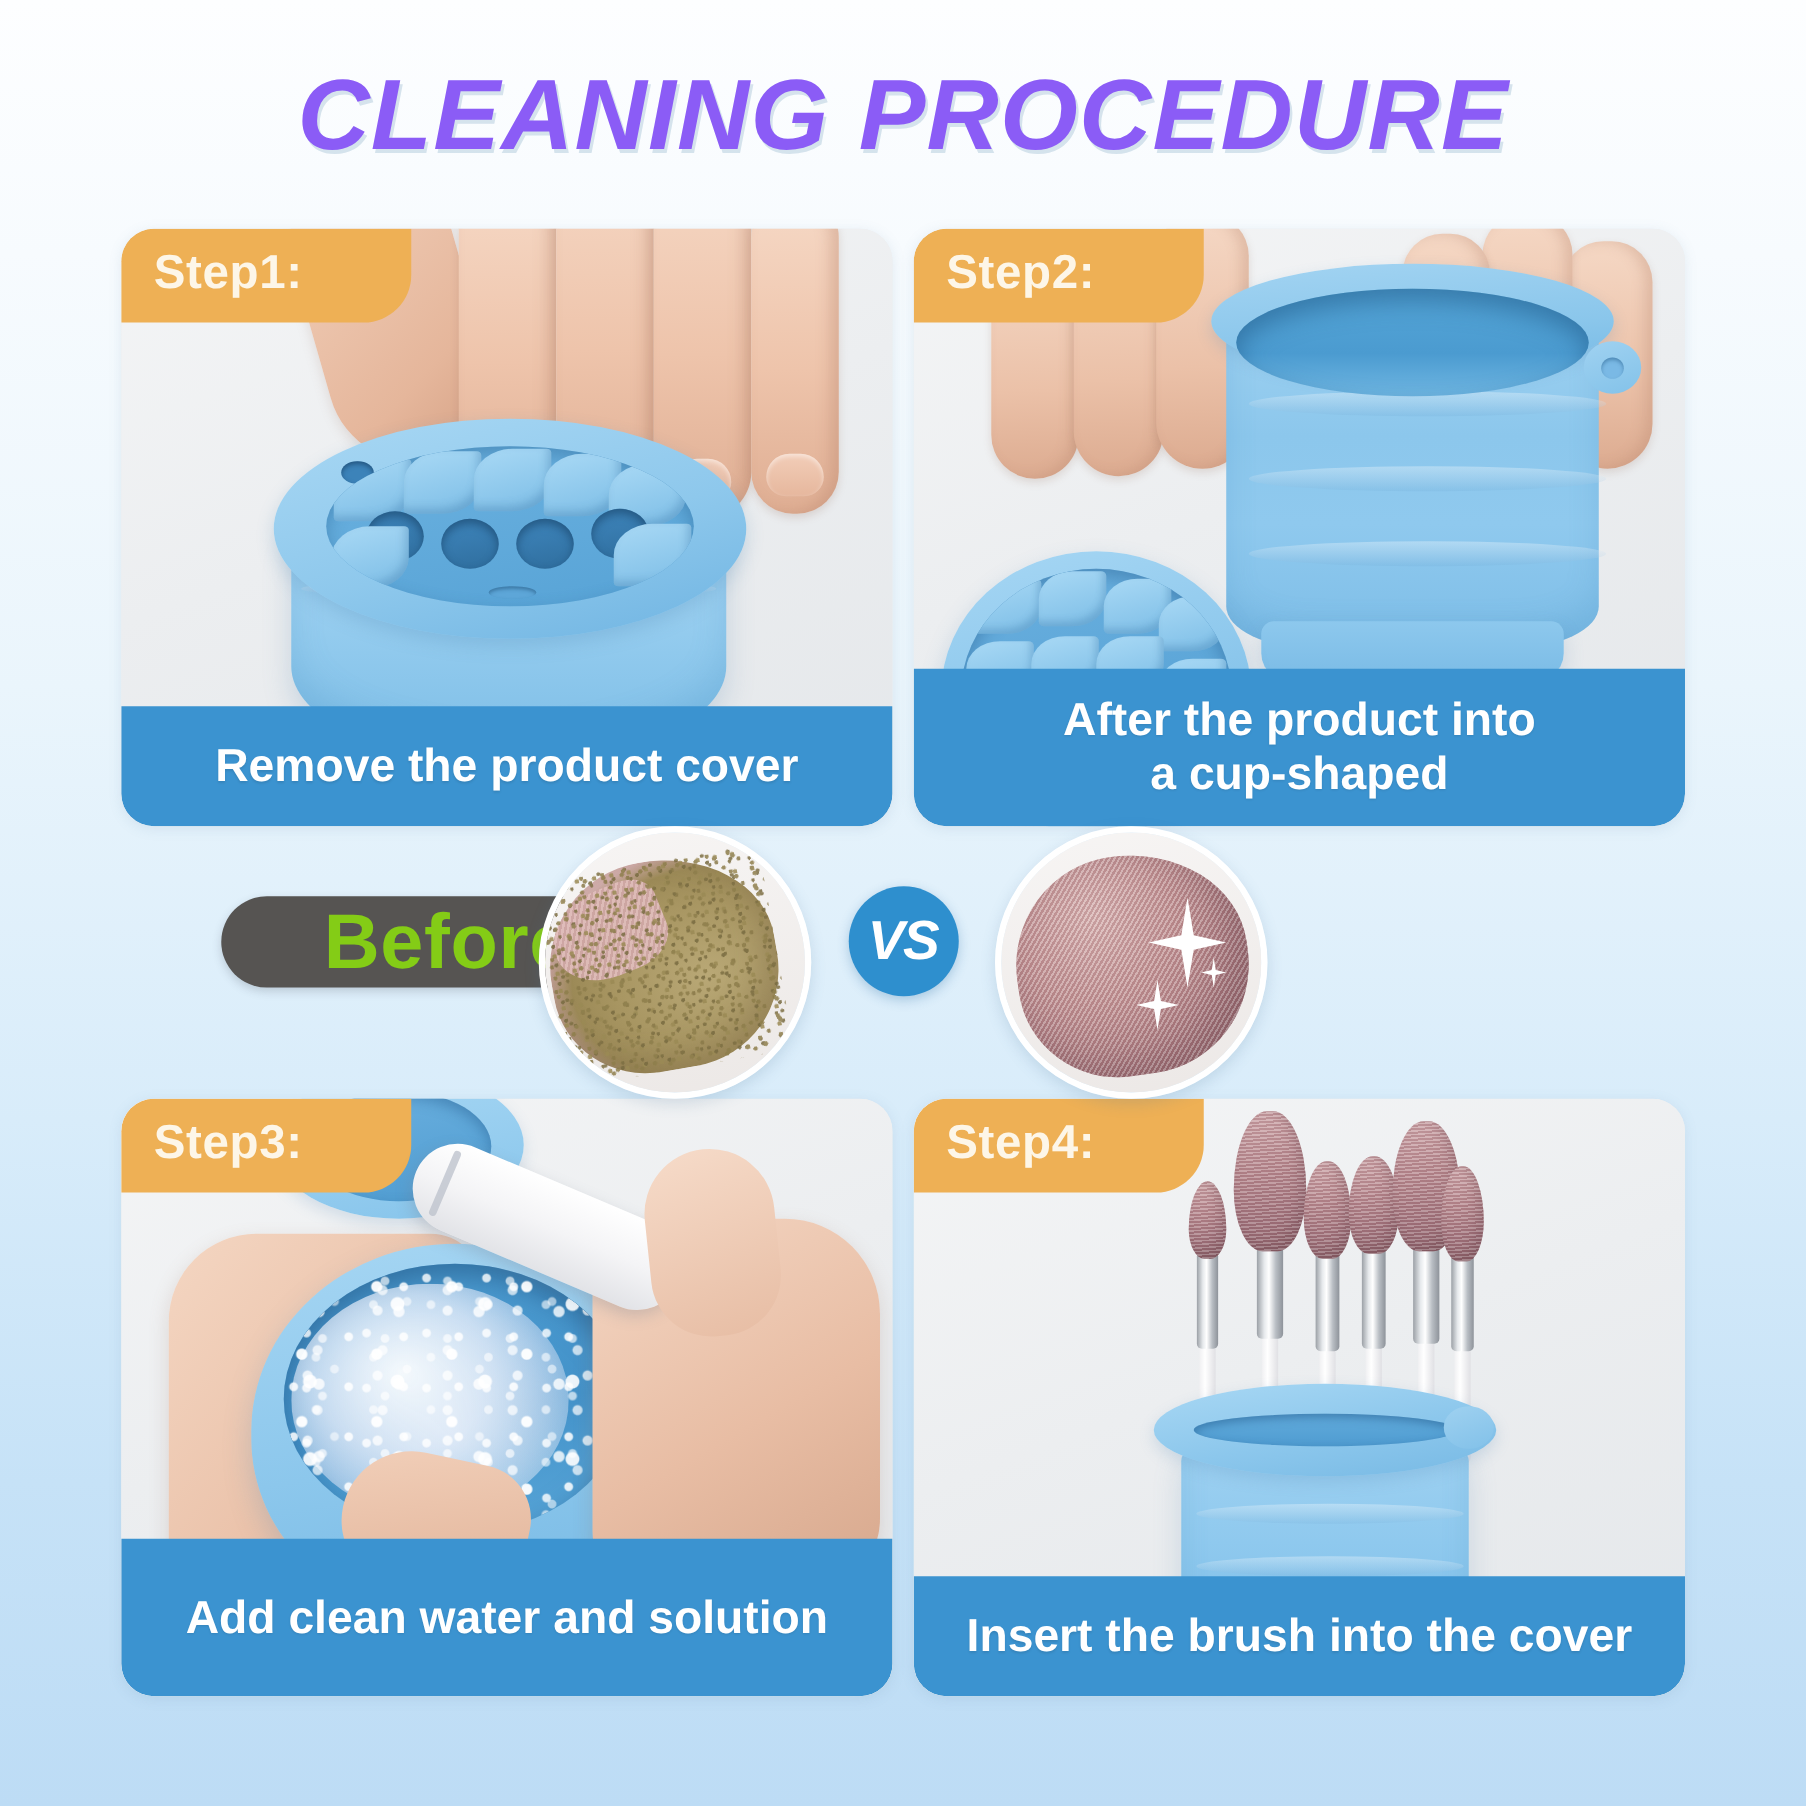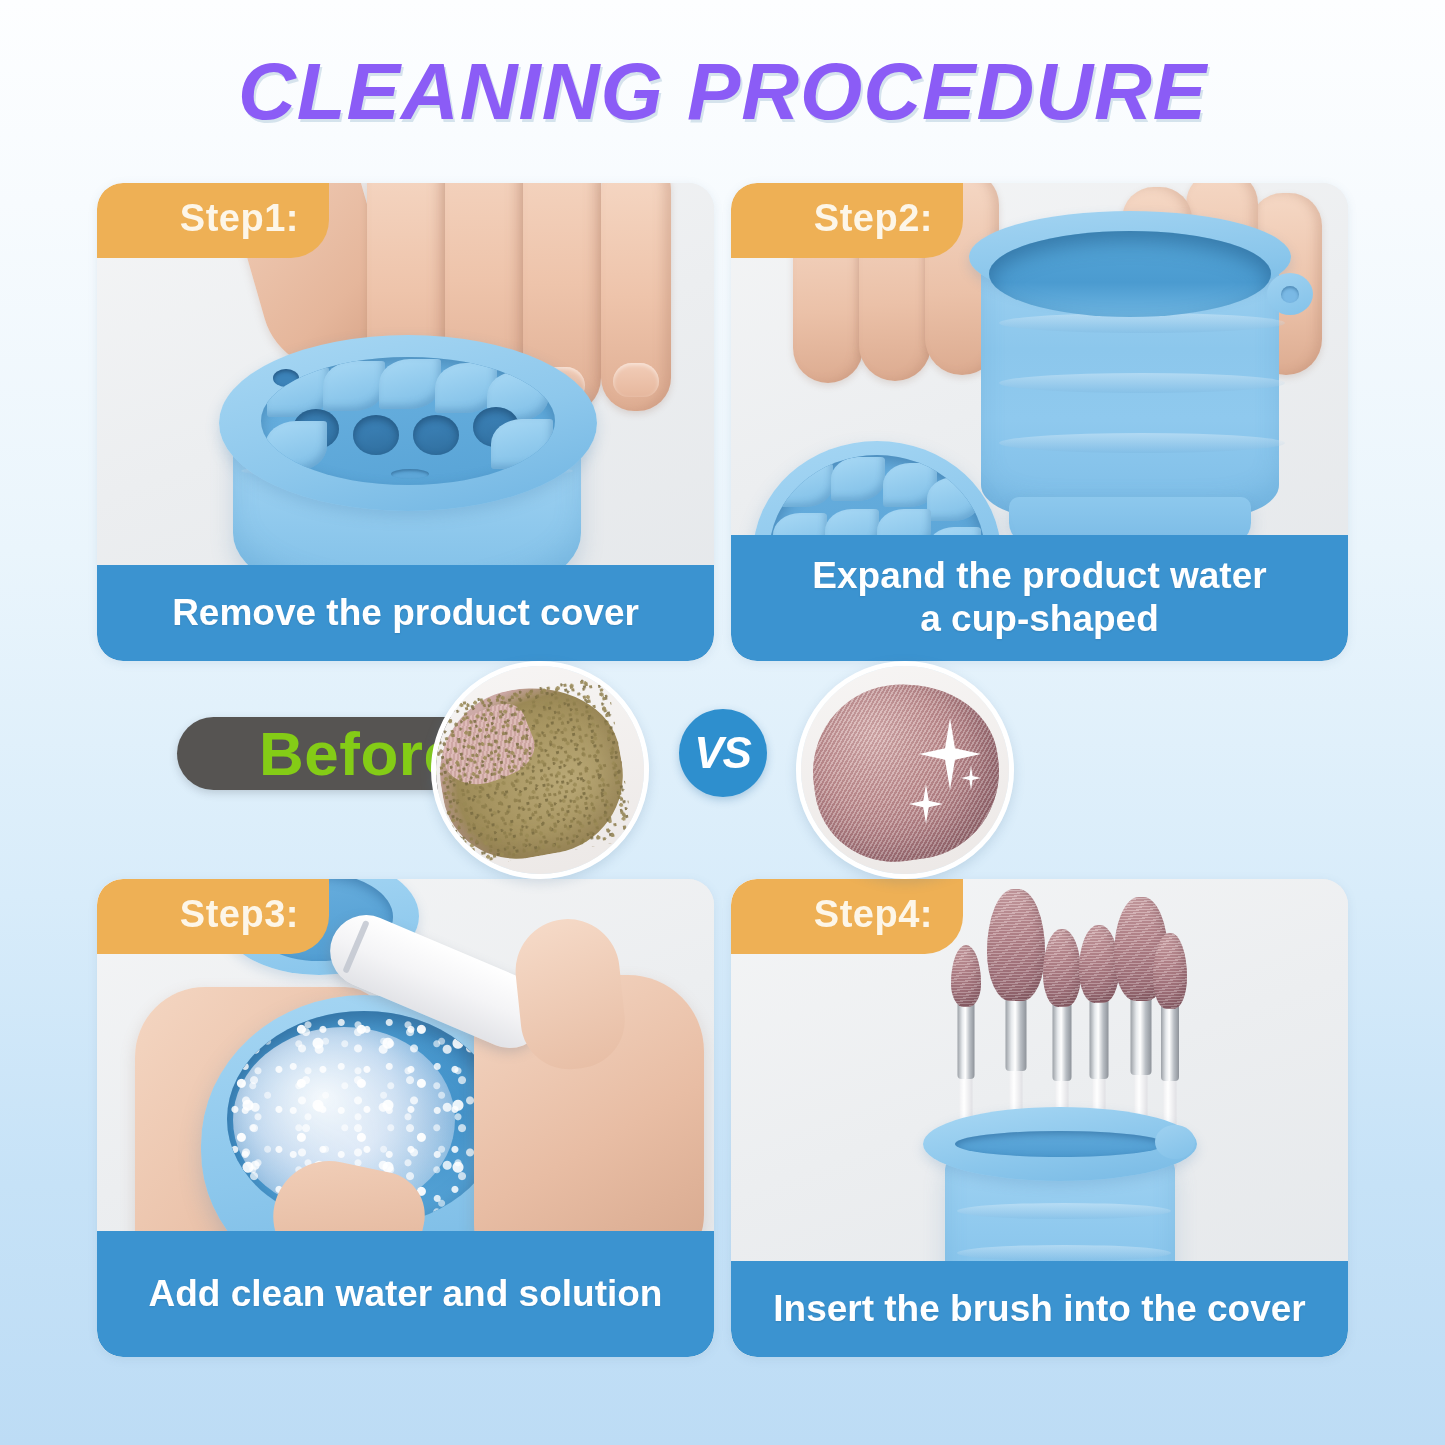--- a/index.html
+++ b/index.html
@@ -42,21 +42,21 @@
     background:linear-gradient(160deg,#f4f5f6 0%,#eceef0 45%,#e4e7ea 100%);
   }
 
   
   .step-badge {
     position:absolute; left:0; top:0; z-index:6;
     height:75px; min-width:232px;
     background:#eeb055;
     border-bottom-right-radius:38px;
     border-top-left-radius:26px;
-    display:flex; align-items:center; justify-content:flex-end;
+    display:flex; align-items:center; justify-content:flex-start;
     padding:0 30px 4px 26px;
   }
   .step-badge span {
     color:#fdf6e8; font-size:38px; font-weight:bold; letter-spacing:.5px;
   }
 
   
   .caption {
     position:absolute; left:0; right:0; bottom:0; z-index:6;
     background:#3b93d0;
@@ -570,21 +570,21 @@
           </div>
         </div>
 
       </div>
     </div>
     <div class="step-badge">
       <span>Step2:</span>
     </div>
     <div class="caption cap-2">
       <span>
-        <span>Expand the product water</span><br>
+        <span>After the product into</span><br>
         <span>a cup-shaped</span>
       </span>
     </div>
   </div>
 
   <div style="grid-column:1/3; height:218px;"></div>
 
   <div class="card r3">
     <div class="photo">
 

